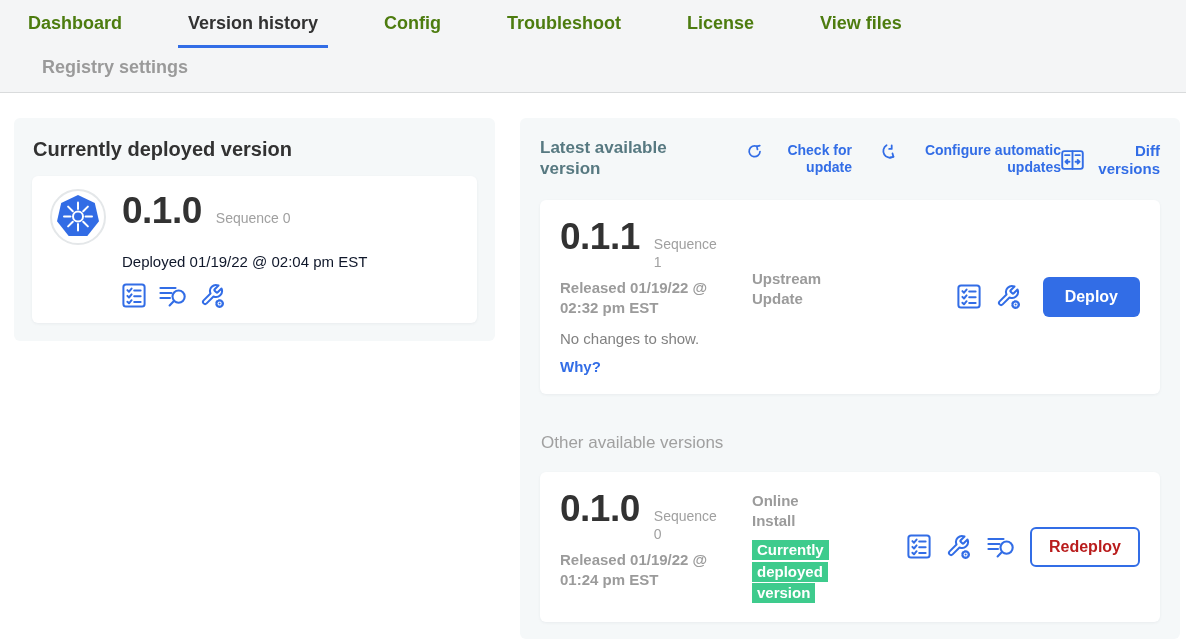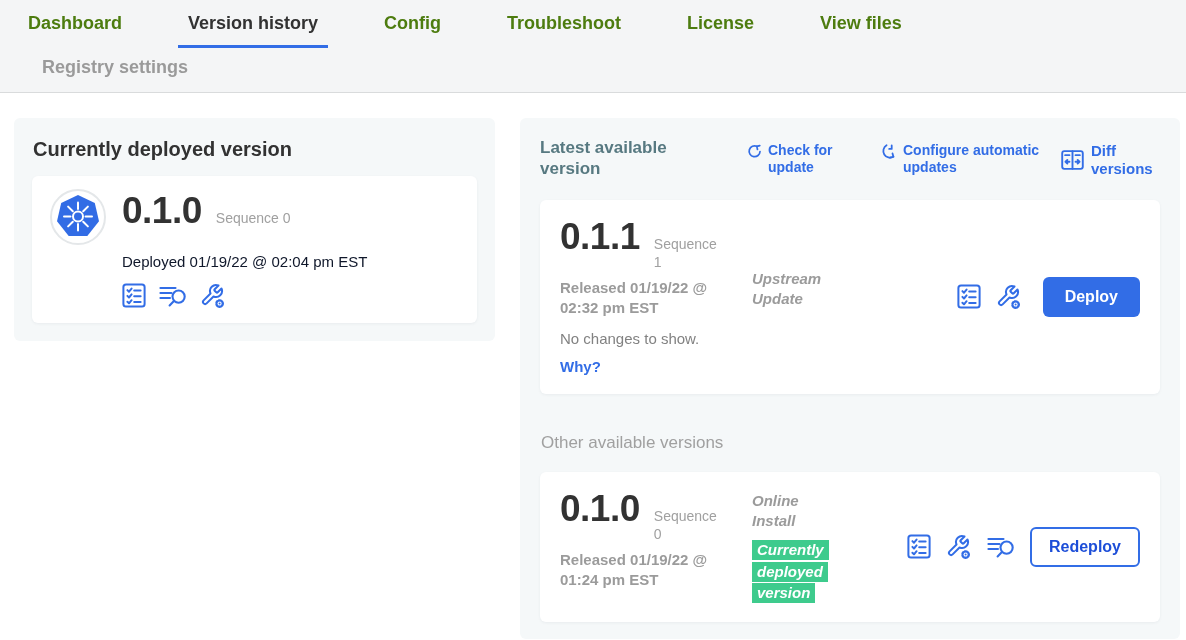--- a/index.html
+++ b/index.html
@@ -34,44 +34,44 @@
   .ver-seq { font-size:14px; font-weight:500; color:#a0a0a0; margin-left:14px; line-height:1.25; }
   .ver-seq.narrow { width:64px; }
   .dep-date { font-size:15px; font-weight:500; color:#0f172a; margin-top:21px; }
   .icon-row { display:flex; align-items:center; gap:13px; margin-top:13px; }
   .icon { color:#326de6; display:inline-flex; cursor:pointer; }
   .icon.static { cursor:default; }
 
   
   .rp-header { display:flex; align-items:flex-start; margin-bottom:21px;gap:26px; }
   .rp-title { width:152px; font-size:17px; font-weight:700; color:#577981; line-height:1.22; flex:none; }
-  .rp-actions { display:flex; align-items:flex-start; margin-left:28px; margin-top:4px; flex:1; }
+  .rp-actions { display:flex; align-items:flex-start; margin-left:28px; margin-top:4px; flex:1;text-align:right; }
   .rp-link { display:flex; align-items:flex-start; color:#326de6; cursor:pointer; text-decoration:none; }
   .rp-link .lbl { font-size:14px; font-weight:700; line-height:1.18; margin-left:5px; }
   .lbl.w80 { width:84px; }
   .lbl.w150 { width:158px; }
   .rp-link.cfg { margin-left:28px; }
   .rp-link.diff { margin-left:auto; align-items:center; }
   .rp-link.diff .lbl { font-size:15px; width:auto; margin-left:7px; }
 
   
   .vcard { display:flex; align-items:stretch; padding:17px 20px 18px; }
   .vcol-main { width:192px; flex:none; }
   .vreleased { font-size:15px; font-weight:600; color:#9b9b9b; line-height:1.3; margin-top:7px; width:168px; }
   .vnote { font-size:15px; color:#828282; margin-top:13px; }
   .vwhy { font-size:15px; font-weight:700; color:#326de6; margin-top:11px; display:inline-block; cursor:pointer; }
-  .vcol-source { width:108px; flex:none;font-style:italic; }
+  .vcol-source { width:108px; flex:none; }
   .vcol-source.pushdown { padding-top:52px; }
   .vsource { font-size:15px; font-weight:600; color:#9b9b9b; line-height:1.3; width:90px; }
   .badge-wrap { margin-top:9px; width:86px; line-height:21.5px; }
   .badge { display:inline; background:#3ecb8d; color:#ffffff; font-size:15px; font-weight:700; padding:1px 5px 2px; -webkit-box-decoration-break:clone; box-decoration-break:clone; }
   .vcol-actions { margin-left:auto; display:flex; align-items:center; gap:15px; align-self:center; }
   .btn { font-family:inherit; font-size:16px; font-weight:700; border-radius:6px; cursor:pointer; }
   .btn-primary { background:#326de6; color:#ffffff; border:none; padding:11px 22px; margin-left:6px; }
-  .btn-outline { background:#ffffff; color:#1d4ed8; border:2px solid #326de6; padding:9px 17px; }
+  .btn-outline { background:#ffffff; color:#b91c1c; border:2px solid #326de6; padding:9px 17px; }
 
   .other-title { font-size:17px; font-weight:500; color:#a0a0a0; margin:39px 0 19px 1px; }
 </style>
 </head>
 <body>
 
 <div class="page">
 
   <div class="nav">
     <div class="tabs-row1">

